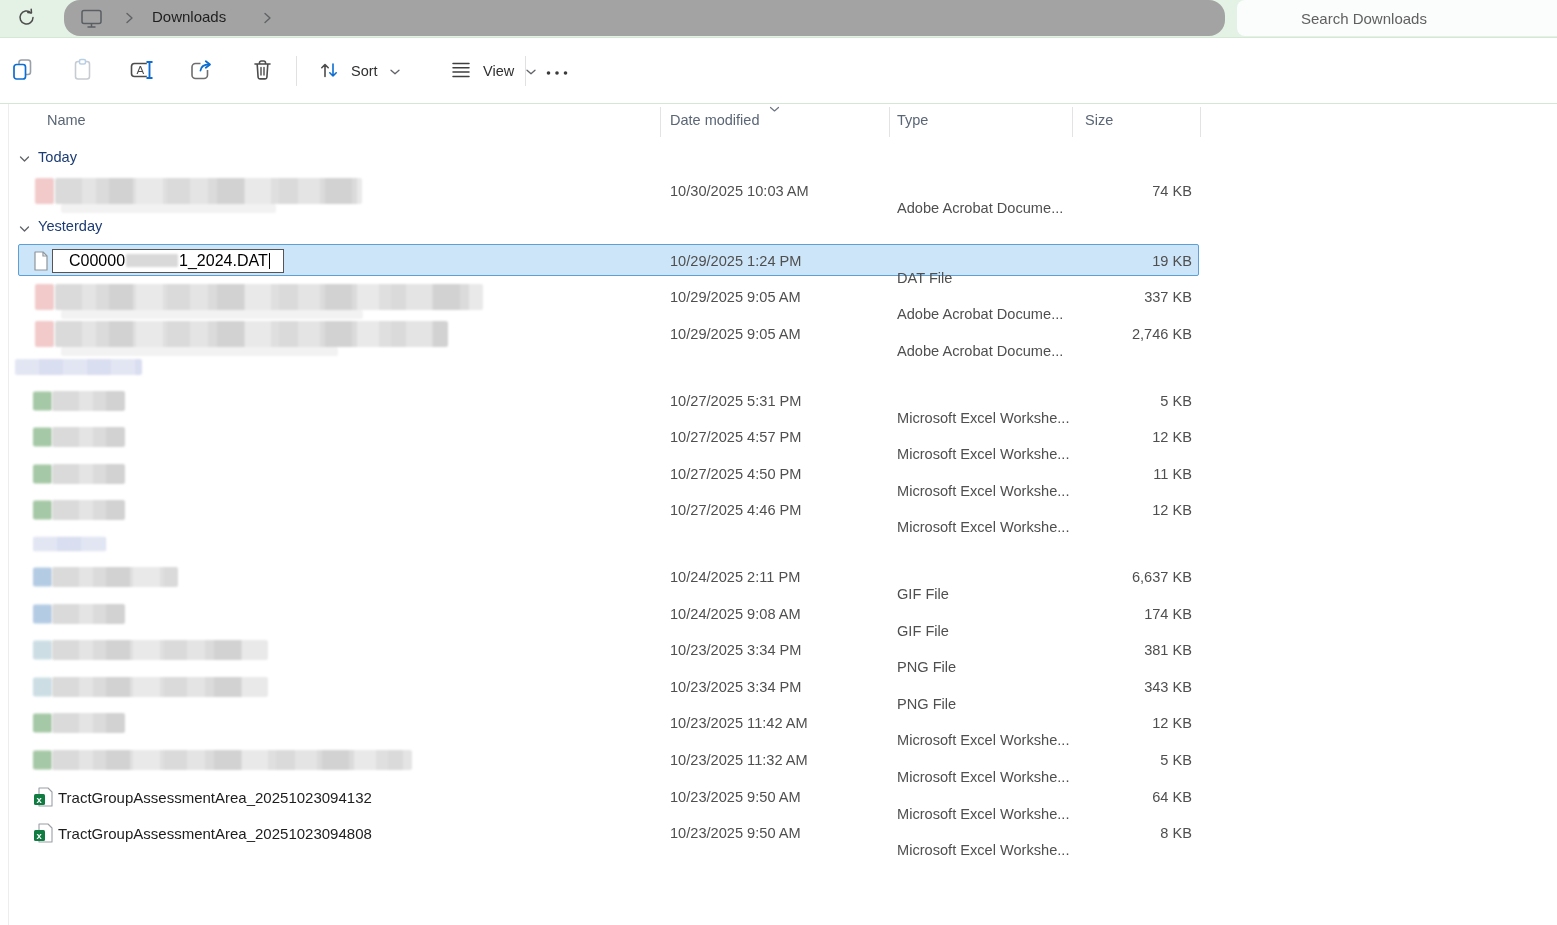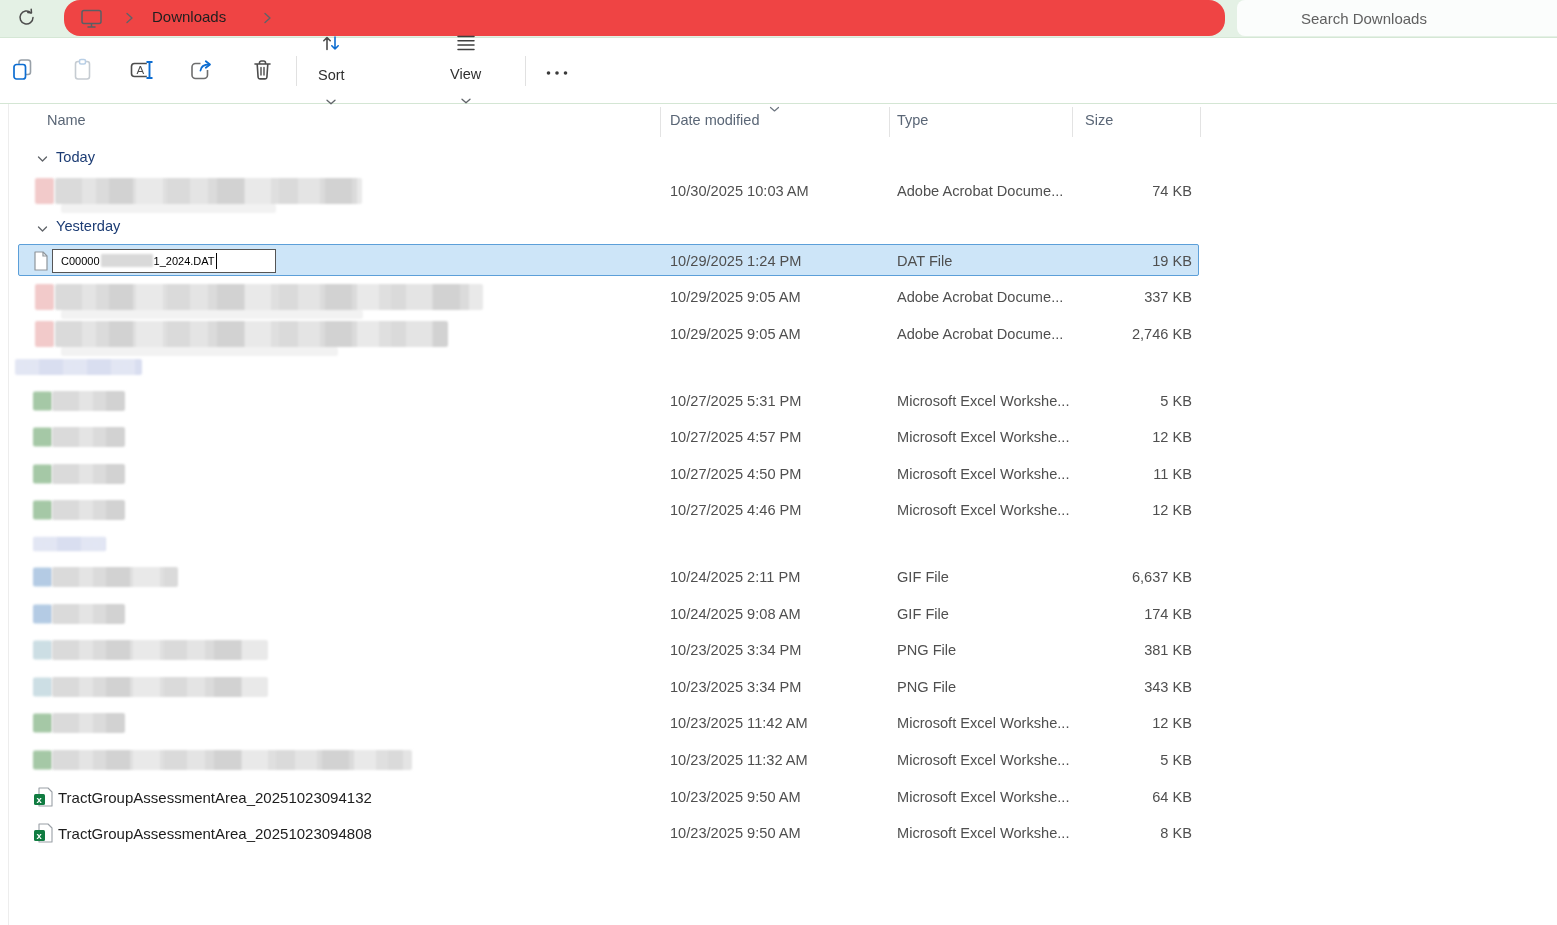--- a/index.html
+++ b/index.html
@@ -4,70 +4,70 @@
 <style>
   html,body{margin:0;padding:0;}
   body{
     width:1557px;height:925px;overflow:hidden;position:relative;
     background:#ffffff;font-family:"Liberation Sans","DejaVu Sans",sans-serif;
     -webkit-font-smoothing:antialiased;
   }
   
   .topbar{position:absolute;left:0;top:0;width:100%;height:37px;background:#e4f1e5;border-bottom:1px solid #d5e7d5;}
   .refresh-btn{position:absolute;left:12px;top:6px;width:28px;height:26px;border:none;background:transparent;cursor:pointer;padding:0;}
-  .addressbar{position:absolute;left:64px;top:0;width:1161px;height:36px;background:#ef4444;border-radius:16px;}
+  .addressbar{position:absolute;left:64px;top:0;width:1161px;height:36px;background:#a3a3a3;border-radius:16px;}
   .crumb-icon{position:absolute;left:16px;top:8px;}
   .crumb-chev1{position:absolute;left:60px;top:11px;}
   .crumb-label{position:absolute;left:88px;top:8px;font-size:15px;color:#1f1f1f;}
   .crumb-chev2{position:absolute;left:198px;top:11px;}
   .searchbox{position:absolute;left:1237px;top:0;right:-10px;height:36px;background:#fbfdfc;border-radius:8px;}
   .searchbox input{position:absolute;left:18px;top:0;width:280px;height:34px;border:none;background:transparent;outline:none;
     font-family:inherit;font-size:15px;color:#333;margin-left:44px;}
   .searchbox input::placeholder{color:#606060;opacity:1;}
   
   .toolbar{position:absolute;left:0;top:38px;width:100%;height:65px;background:#ffffff;border-bottom:1px solid #d4e6d4;}
   .tbtn{position:absolute;top:14px;width:44px;height:38px;border:none;background:transparent;cursor:pointer;padding:0;
     display:flex;align-items:center;justify-content:center;border-radius:4px;}
-  .tbtn.labelled{width:auto;padding:0 8px;display:flex;gap:11px;align-items:center;font-family:inherit;flex-direction:column;}
+  .tbtn.labelled{width:auto;padding:0 8px;display:flex;gap:11px;align-items:center;font-family:inherit;}
   .tbtn .lbl{font-size:14.5px;color:#2f2f2f;}
   .tsep{position:absolute;top:18px;width:1px;height:30px;background:#e1e1e1;}
   
   .content{position:absolute;left:0;top:104px;width:100%;bottom:0;}
   .left-edge{position:absolute;left:8px;top:0;bottom:0;width:1px;background:#ededed;}
   .colheader{position:absolute;left:0;top:0;width:100%;height:36px;}
   .colheader .col{position:absolute;top:8px;font-size:14.5px;color:#5a6676;white-space:nowrap;cursor:pointer;}
   .vsep{position:absolute;top:3px;height:30px;width:1px;background:#e3e3e3;}
   .sortchev{position:absolute;left:768px;top:-4px;}
   .rows{position:absolute;left:0;top:36px;width:100%;}
   .row{position:relative;height:36.6px;}
   .row.small{height:30px;}
-  .grouprow{position:relative;height:33px;cursor:pointer;margin-left:18px;}
+  .grouprow{position:relative;height:33px;cursor:pointer;}
   .gchev{position:absolute;left:18px;top:10px;}
   .glabel{position:absolute;left:38px;top:50%;transform:translateY(-50%);font-size:14.6px;color:#1c3c74;}
   .c{position:absolute;top:50%;transform:translateY(-50%);white-space:nowrap;font-size:14.6px;color:#4f4f4f;z-index:1;}
   .c.date{left:670px;}
-  .c.type{left:897px;}
+  .c.type{left:897px;margin-top:17px;}
   .c.size{left:1032px;width:160px;text-align:right;}
   .fname{position:absolute;left:58px;top:50%;transform:translateY(-50%);font-size:15px;color:#1d1d1d;white-space:nowrap;z-index:1;}
   .ficon{position:absolute;left:33px;top:50%;transform:translateY(-50%);width:20px;height:20px;z-index:1;}
   
   .chip{position:absolute;top:50%;transform:translateY(-50%);width:19px;height:19px;border-radius:2px;filter:blur(1.3px);}
   .bar{position:absolute;top:50%;transform:translateY(-50%);height:20px;border-radius:2px;filter:blur(1.3px);
     background:
       repeating-linear-gradient(90deg, rgba(0,0,0,0.045) 0 27px, rgba(0,0,0,0) 27px 54px),
       repeating-linear-gradient(90deg,#e4e4e4 0 41px,#dbdbdb 41px 78px,#e9e9e9 78px 112px);}
   .bar.lav{background:
       repeating-linear-gradient(90deg, rgba(255,255,255,0.25) 0 24px, rgba(0,0,0,0) 24px 48px),
       #d9def0;}
   .bar.pdfb{height:26px;}
   .bar.pdfb::after{content:"";position:absolute;left:6px;right:28%;top:100%;height:9px;background:#f2f2f2;border-radius:2px;}
   
   .selbg{position:absolute;left:18px;width:1179px;top:1px;bottom:3px;background:#cde5f8;border:1px solid #5c9fd9;border-radius:2px;z-index:0;}
   .rename{position:absolute;left:52px;top:50%;transform:translateY(-50%);width:214px;height:22px;background:#ffffff;
-    border:1.5px solid #555;z-index:2;display:flex;align-items:center;padding-left:8px;font-size:11px;color:#000;cursor:text;}
+    border:1.5px solid #555;z-index:2;display:flex;align-items:center;padding-left:16px;font-size:16px;color:#000;cursor:text;}
   .rename .inblur{display:inline-block;width:52px;height:13px;background:#d9d9d9;border-radius:1px;filter:blur(1.2px);margin:0 1px;}
   .rename .caret{display:inline-block;width:1.4px;height:16px;background:#000;margin-left:1px;}
 </style>
 </head>
 <body>
 
 <div class="topbar">
   <button class="refresh-btn">
     <span>
       <svg width="21" height="21" viewBox="0 0 21 21">

